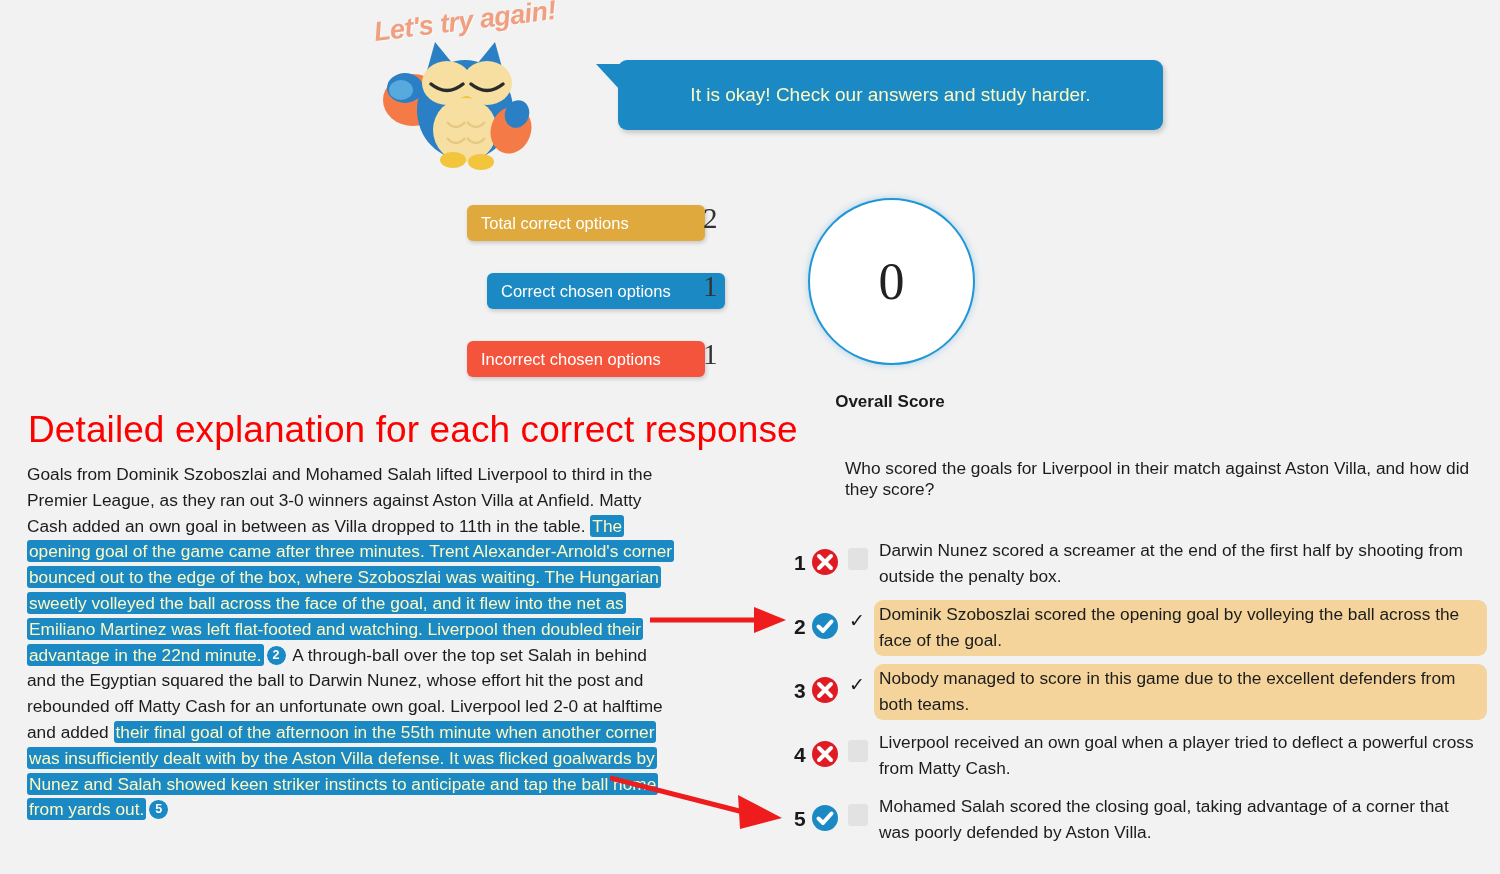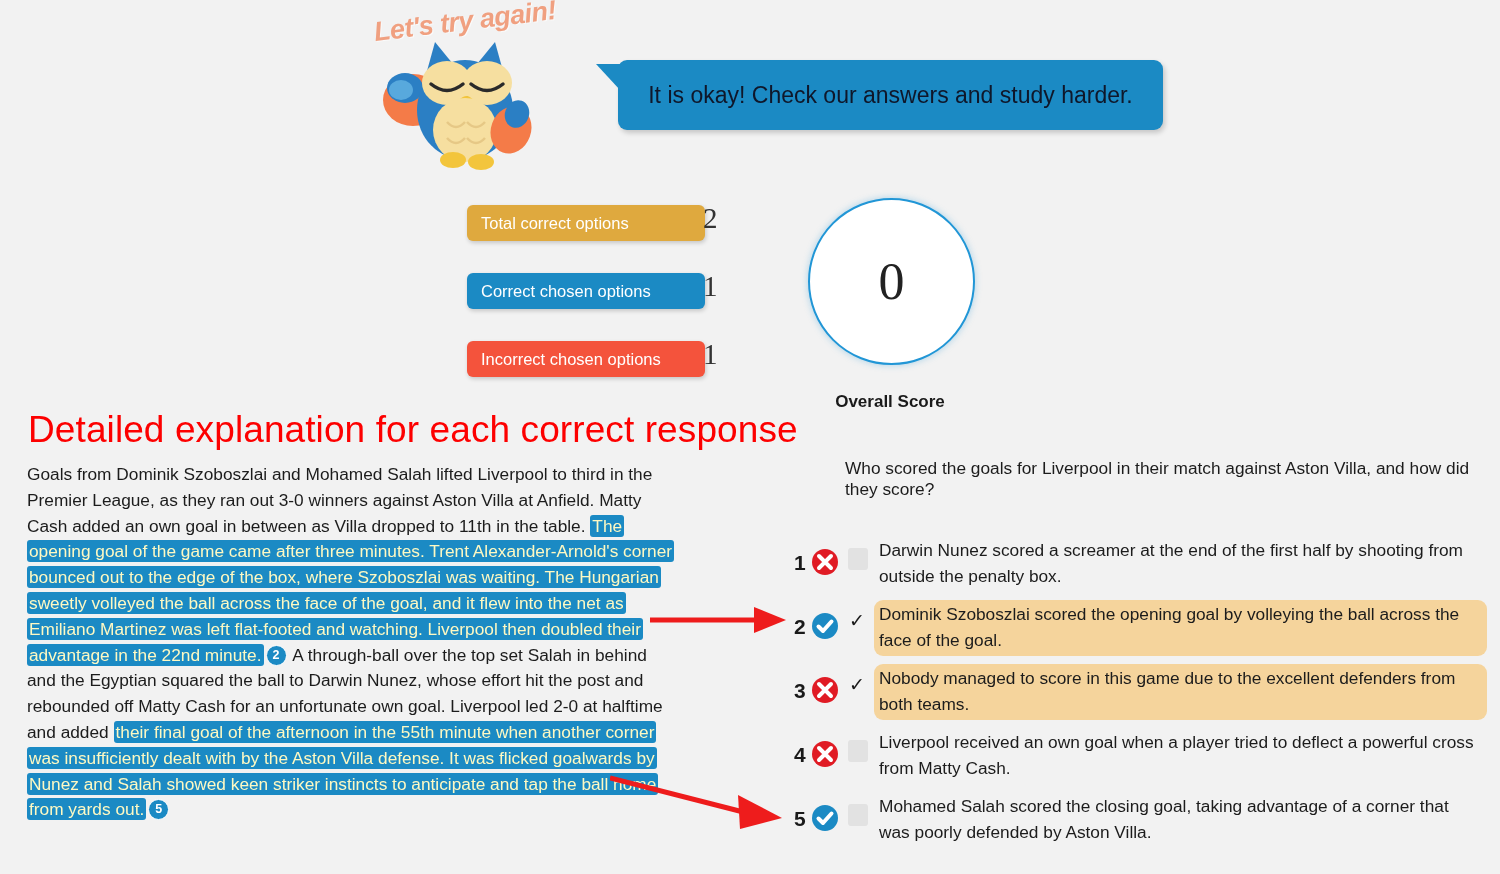--- a/index.html
+++ b/index.html
@@ -53,22 +53,22 @@
     background: #1b8ac4;
     border-radius: 9px;
     box-shadow: 2px 3px 5px rgba(0,0,0,0.18);
   }
   #speech-bubble-text {
     position: absolute;
     left: 0; right: 0; top: 0; bottom: 0;
     display: flex;
     align-items: center;
     justify-content: center;
-    color: #0f172a;
-    font-size: 23px;
+    color: #fef9c3;
+    font-size: 19px;
     padding: 16px 14px;
     box-sizing: border-box;
   }
   #speech-bubble-tail {
     position: absolute;
     left: -22px;
     top: 4px;
     width: 0;
     height: 0;
     border-top: 0px solid transparent;
@@ -319,21 +319,21 @@
   <div id="speech-bubble-text">It is okay! Check our answers and study harder.</div>
 </div>
 
 <div class="stat-row" id="stat-row-0">
   <div class="stat-bar" style="background:#dfa93e;">
     <span class="stat-label">Total correct options</span>
   </div>
   <span class="stat-value">2</span>
 </div>
 <div class="stat-row" id="stat-row-1">
-  <div class="stat-bar" style="background:#1b8ac4;">
+  <div class="stat-bar" style="background:#1b8ac4;margin-left:20px;">
     <span class="stat-label">Correct chosen options</span>
   </div>
   <span class="stat-value">1</span>
 </div>
 <div class="stat-row" id="stat-row-2">
   <div class="stat-bar" style="background:#f4533c;">
     <span class="stat-label">Incorrect chosen options</span>
   </div>
   <span class="stat-value">1</span>
 </div>

